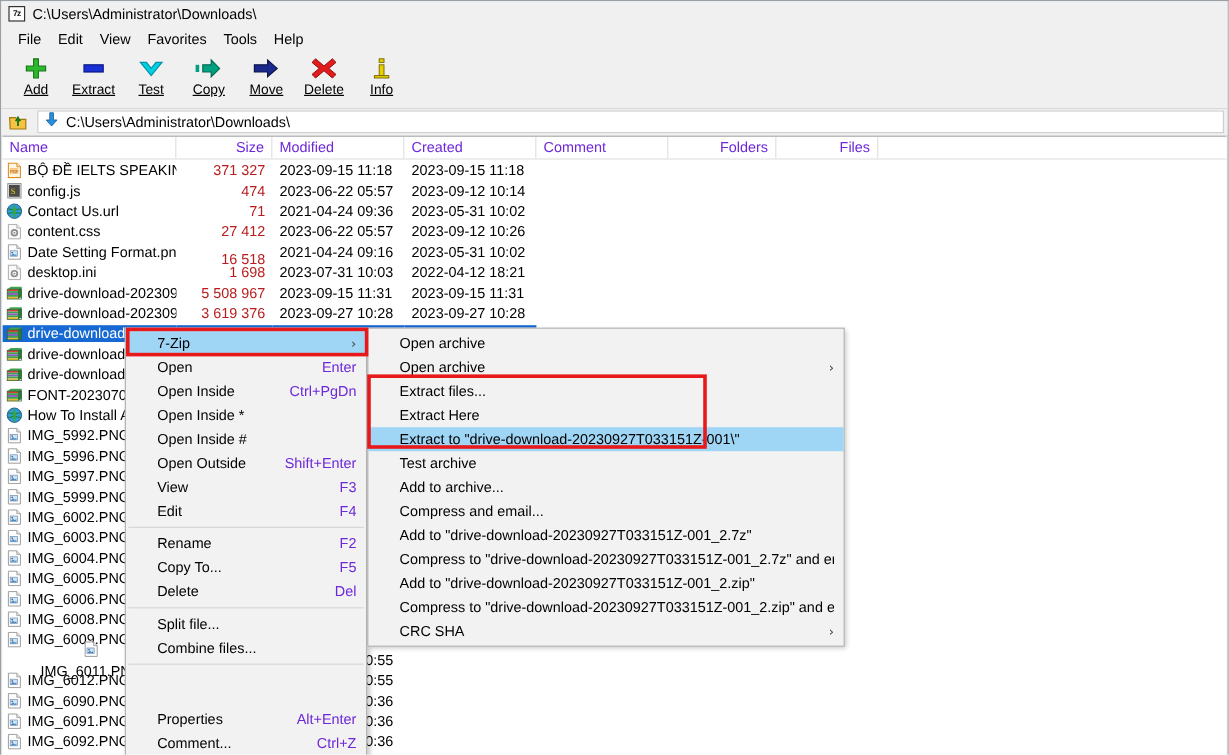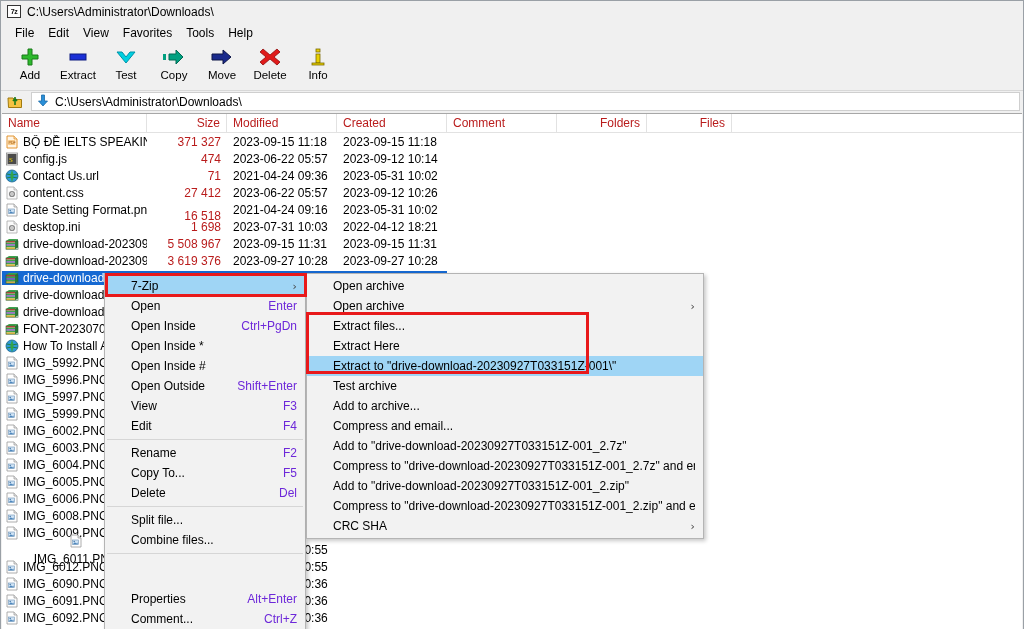--- a/index.html
+++ b/index.html
@@ -68,20 +68,21 @@
     border-bottom: 1px solid #d8d8d8;
   }
   .tool-btn {
     width: 48px;
     display: flex;
     flex-direction: column;
     align-items: center;
     justify-content: flex-start;
     padding-top: 3px;
     cursor: default;
+    text-decoration: underline;
   }
   .tool-ico {
     height: 22px; width: 30px;
     display: flex; align-items: center; justify-content: center;
   }
   .tool-lbl {
     font-size: 11.5px; color: #000; margin-top: 1px;
   }
 
   
@@ -119,21 +120,21 @@
     border-top: 1px solid #a7a7a7;
     overflow: hidden;
   }
   #col-header {
     display: flex;
     height: 19px;
     background: #fff;
     border-bottom: 1px solid #e2e2e2;
   }
   .col-h {
-    font-size: 12px; color: #b91c1c;
+    font-size: 12px; color: #6d28d9;
     padding: 2px 6px 0 6px;
     border-right: 1px solid #e2e2e2;
     white-space: nowrap;
     overflow: hidden;
     cursor: default;
   }
   .col-h.right { text-align: right; }
 
   .row {
     display: flex;

